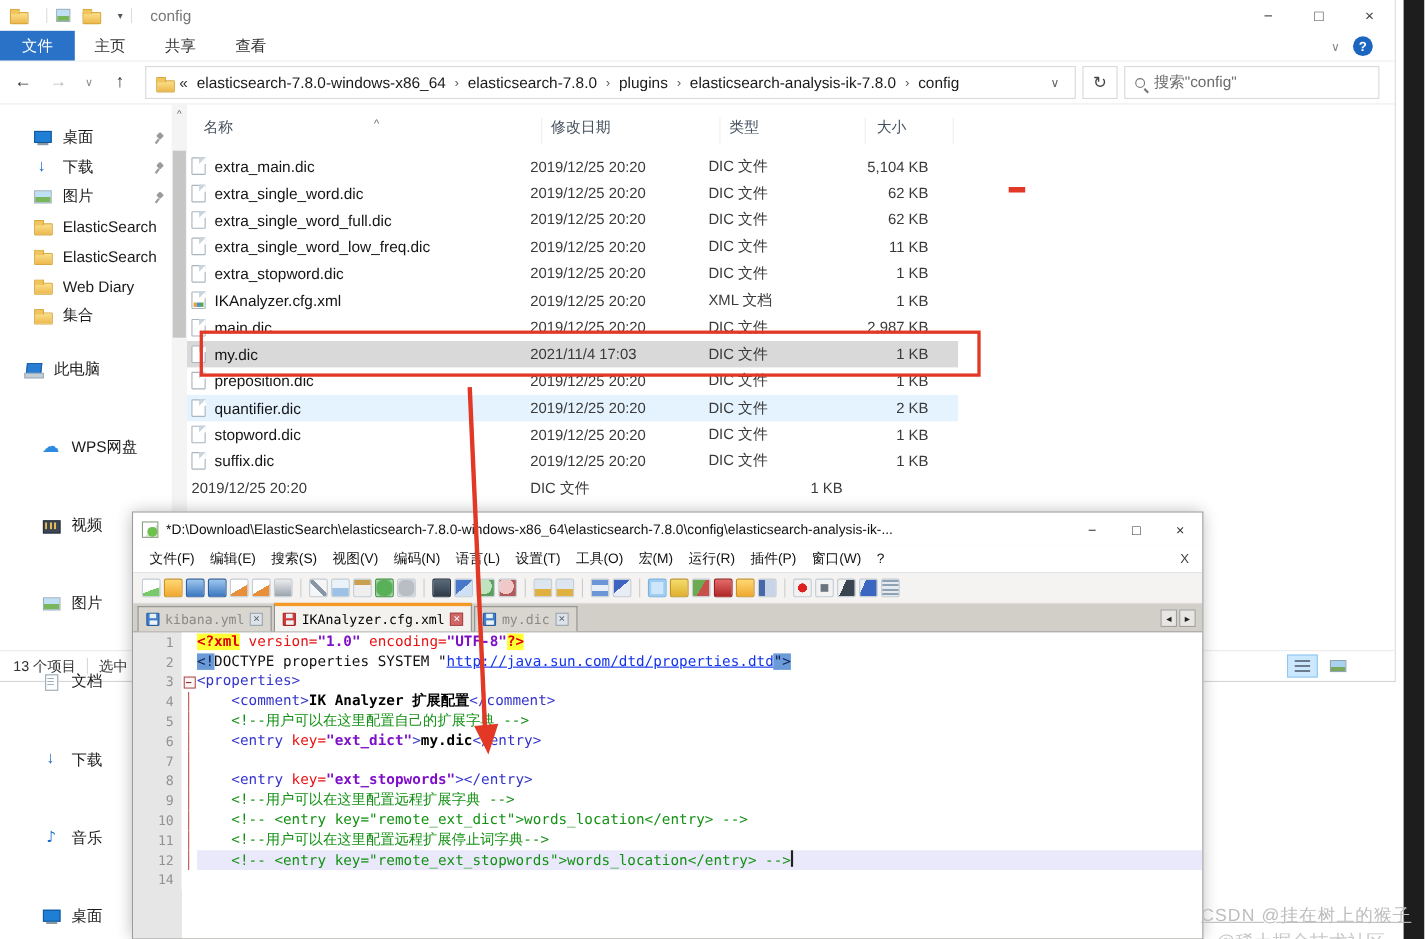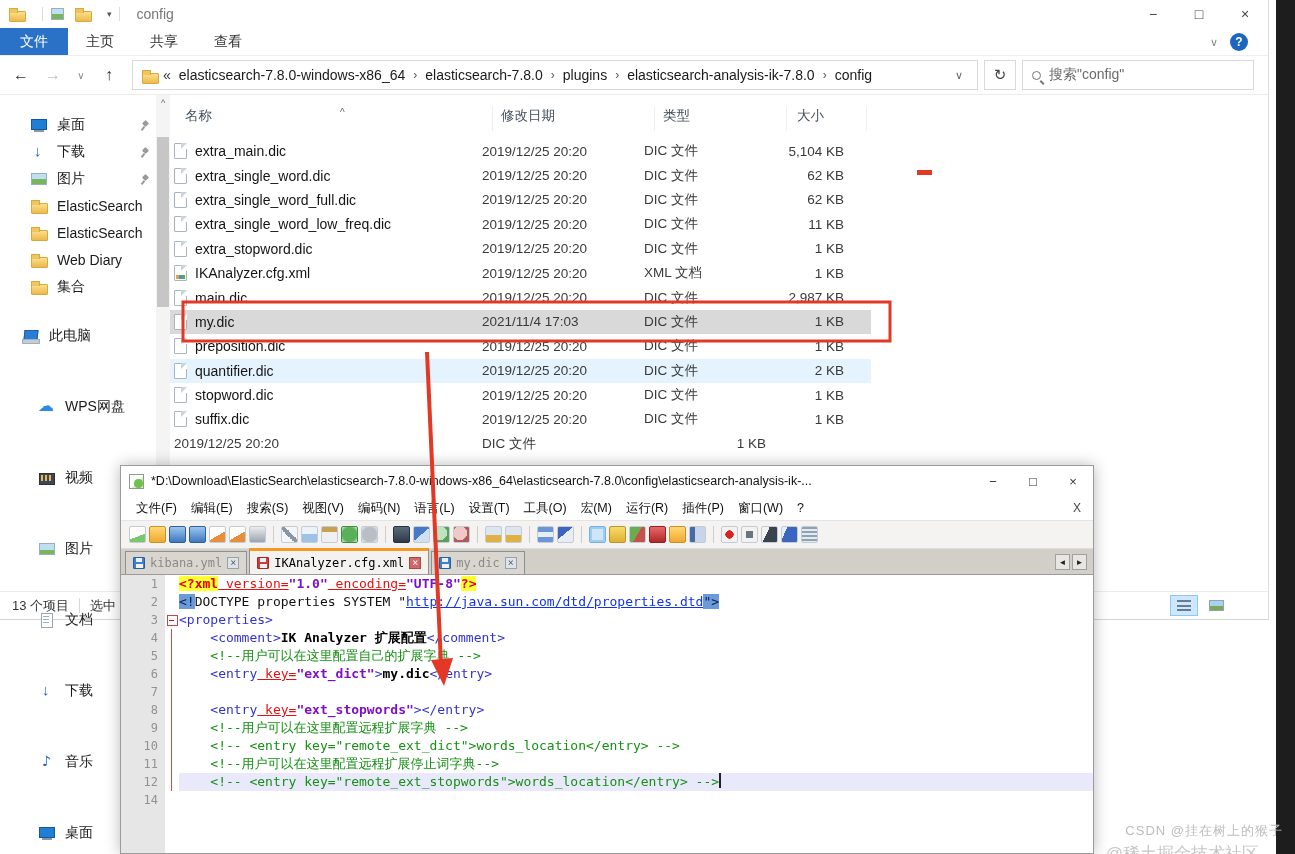--- a/index.html
+++ b/index.html
@@ -100,21 +100,21 @@
   .vsep { width:1px; height:15px; background:#d8d8d8; margin:0 10px; }
   .viewbtns { margin-left:auto; margin-right:26px; display:flex; gap:4px; }
   .viewbtn { width:28px; height:21px; border:1px solid transparent; display:flex; align-items:center; justify-content:center; }
   .viewbtn.active { background:#cce8ff; border-color:#8ec7f2; }
   .vb-list { width:14px; height:11px; background:repeating-linear-gradient(#6a7c8e 0 2px,transparent 2px 4.5px); }
   .vb-thumb { width:15px; height:11px; border:1px solid #8fa4b5; background:linear-gradient(#a8d2ee 55%,#7aa85a 55%); }
 
   
   .annot { position:absolute; left:0; top:0; width:1295px; height:854px; z-index:40; pointer-events:none; }
   .watermark { position:absolute; right:12px; top:822px; z-index:50; text-align:right; color:#bdbdbd; pointer-events:none; }
-  .watermark .wm1 { font-size:13px; letter-spacing:1px; }
+  .watermark .wm1 { font-size:16px; letter-spacing:1px;text-decoration:underline; }
   .watermark .wm2 { font-size:17px; color:#c7c7c7; margin-top:2px; margin-right:24px; }
 
   
   .npp { position:absolute; left:120px; top:465px; width:974px; height:389px; background:#f2f1ef;
     border:1px solid #9b9b9b; box-shadow:0 0 14px rgba(0,0,0,.28); z-index:20; overflow:hidden; }
   .n-titlebar { height:30px; background:#fff; display:flex; align-items:center; padding-left:8px; font-size:12.5px; color:#111; }
   .nppico { width:15px; height:15px; background:linear-gradient(135deg,#fff 55%,#dcead2 55%); border:1px solid #8aa080; position:relative; margin-right:7px; flex:none; }
   .nppico::after { content:""; position:absolute; right:0px; bottom:0px; width:9px; height:9px; background:radial-gradient(circle,#6cc24a 60%,#3f8f2f); border-radius:50%; }
   .n-title { white-space:nowrap; overflow:hidden; }
   .n-winbtns { margin-left:auto; display:flex; }
@@ -175,21 +175,21 @@
   .c-bm { width:14px; flex:none; }
   .c-num { width:30px; flex:none; text-align:right; padding-right:7px; color:#929292; font-size:12px; }
   .c-fold { width:14px; flex:none; position:relative; background:#fff; }
   .c-fold.mid::before { content:""; position:absolute; left:6px; top:0; height:18px; border-left:1px solid #c25050; }
   .c-fold.end::before { content:""; position:absolute; left:6px; top:0; height:10px; width:5px; border-left:1px solid #c25050; border-bottom:1px solid #c25050; }
   .c-fold.start::before { content:""; position:absolute; left:2px; top:4px; width:9px; height:9px; border:1px solid #b05050; background:#fdf6f6; }
   .c-fold.start::after { content:""; position:absolute; left:4px; top:9px; width:5px; height:1px; background:#803030; }
   .c-code { flex:1; white-space:pre; color:#000; }
   .cline.cur .c-code { background:#e9e9fb; }
   .t-tag { color:#3333cc; }
-  .t-attr { color:#e81111;text-decoration:underline; }
+  .t-attr { color:#e81111; }
   .t-val { color:#7d0fc8; font-weight:bold; }
   .t-bold { color:#000; font-weight:bold; }
   .t-com { color:#149114; }
   .t-decl { color:#e00000; font-weight:bold; background:#ffff33; }
   .t-doc { color:#111; }
   .t-dm { background:#6a9bd8; color:#0a1e50; }
   .t-url { color:#1133ee; text-decoration:underline; }
   .caret { display:inline-block; width:2px; height:15px; background:#222; vertical-align:-2px; }
 </style>
 </head>

